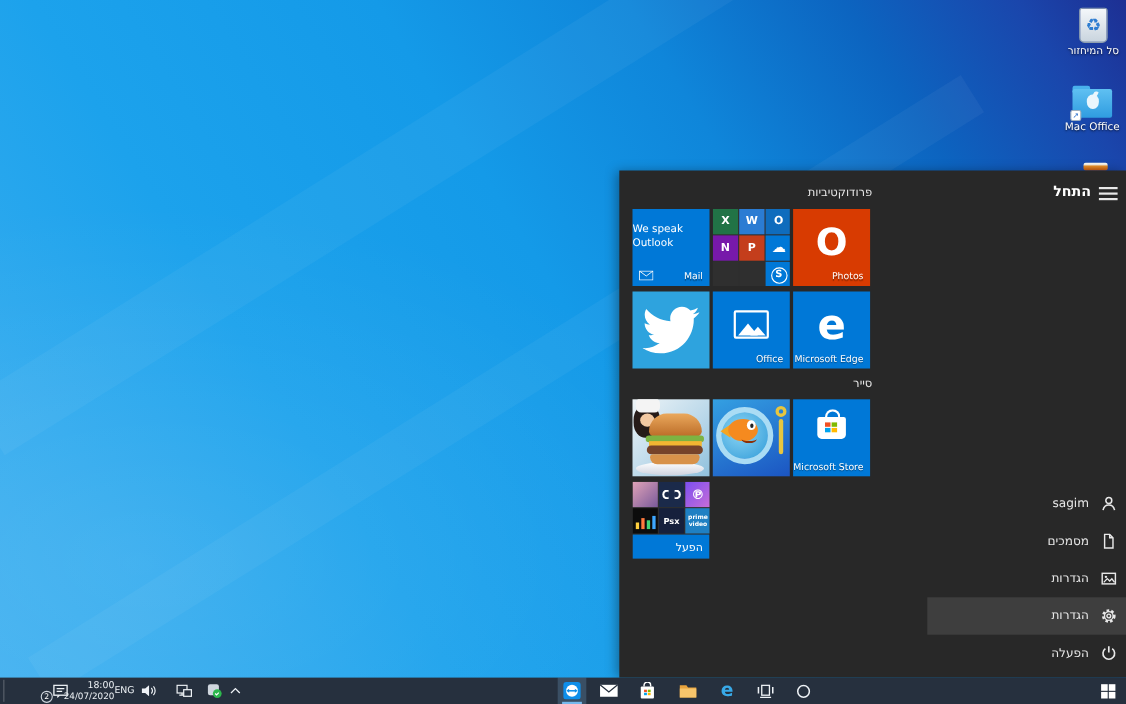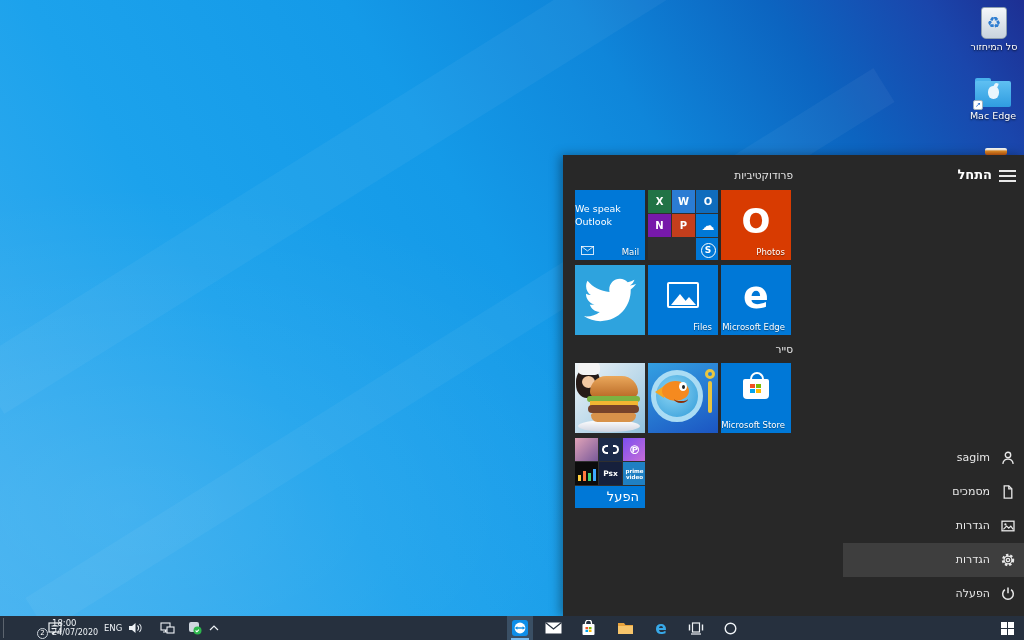--- a/index.html
+++ b/index.html
@@ -152,37 +152,37 @@
   .m-pics { background:linear-gradient(135deg,#7b4ff0,#c86dd7); font-size:12px; }
   .m-deezer { background:#0c0c0c; position:relative; }
   .m-deezer i { position:absolute; bottom:4px; width:3px; }
   .m-deezer i:nth-child(1){left:3px;height:6px;background:#ffcf3e;}
   .m-deezer i:nth-child(2){left:8px;height:10px;background:#ff7a3e;}
   .m-deezer i:nth-child(3){left:13px;height:8px;background:#41d677;}
   .m-deezer i:nth-child(4){left:18px;height:12px;background:#3ea8ff;}
   .m-psx { background:#16203c; font-size:7.5px; font-weight:bold; }
   .m-prime { background:#1f80c3; font-size:5.5px; line-height:6px; text-align:center; }
   .play-strip { position:absolute; left:0; bottom:0; width:70px; height:22px; background:#0078d7; }
-  .play-strip span { position:absolute; right:6px; bottom:4px; font-size:13px; color:#fff; }
+  .play-strip span { position:absolute; right:6px; bottom:4px; font-size:10px; color:#fff; }
 
   
   .side-row { position:absolute; right:0; width:386px; height:34px; }
   .side-row.hl { left:280px; width:181px; background:#3e3e3e; }
   .side-ico { position:absolute; right:8px; top:9px; width:16px; height:16px; }
   .side-lbl { position:absolute; right:34px; top:10px; color:#e8e8e8; font-size:11px;
     white-space:nowrap; }
 
   
   #taskbar { left:0; top:616px; width:1024px; height:24px; background:#26303e; }
   .tb-ico { position:absolute; top:0; width:26px; height:24px; display:flex;
     align-items:center; justify-content:center; }
   .tb-underline { position:absolute; bottom:0; left:4px; width:18px; height:2px; background:#76b9ed; }
   #tv-active { background:rgba(120,170,215,.25); }
   .tray-txt { color:#eef2f6; font-size:8.5px; }
-  #clock { position:absolute; left:52px; top:2px; width:52px; text-align:left;
+  #clock { position:absolute; left:52px; top:2px; width:52px; text-align:right;
     line-height:10px; }
   #lang { position:absolute; left:104px; top:7px; }
   #showdesk { position:absolute; left:3px; top:2px; width:1px; height:20px; background:rgba(255,255,255,.25); }
   .badge { position:absolute; left:-5px; bottom:1px; width:11px; height:11px; background:#26303e;
     border:1px solid #cfd6de; border-radius:50%; color:#fff; font-size:7px; line-height:9px;
     text-align:center; }
 
   #start-btn { position:absolute; left:992px; top:0; width:31px; height:24px; display:flex;
     align-items:center; justify-content:center; }
   .winlogo { display:grid; grid-template-columns:6px 6px; grid-template-rows:6px 6px; gap:1px; }
@@ -208,21 +208,21 @@
   </div>
 
   <div class="abs dicon" style="left:964px; top:78px; width:58px;">
     <div class="macfolder">
       <div class="back"></div>
         <div class="front"></div>
       <div class="apple"></div>
         <div class="leaf"></div>
       <div class="shortcut">↗</div>
     </div>
-    <div class="lbl">Mac Edge</div>
+    <div class="lbl">Mac Office</div>
   </div>
 
   <div class="abs" id="hidden-icon-sliver" style="left:985px; top:148px;"></div>
 
   <div id="startmenu" class="abs">
 
     <div id="menu-title">התחל</div>
     <div id="hamburger">
         <i></i>
         <i></i>
@@ -268,21 +268,21 @@
       <svg width="52" height="52" viewBox="0 0 24 24">
         <path fill="#fff" d="M23.954 4.569c-.885.389-1.83.654-2.825.775 1.014-.611 1.794-1.574 2.163-2.723-.951.555-2.005.959-3.127 1.184-.896-.959-2.173-1.559-3.591-1.559-2.717 0-4.92 2.203-4.92 4.917 0 .39.045.765.127 1.124C7.691 8.094 4.066 6.13 1.64 3.161c-.427.722-.666 1.561-.666 2.475 0 1.71.87 3.213 2.188 4.096-.807-.026-1.566-.248-2.228-.616v.061c0 2.385 1.693 4.374 3.946 4.827-.413.111-.849.171-1.296.171-.314 0-.615-.03-.916-.086.631 1.953 2.445 3.377 4.604 3.417-1.68 1.319-3.809 2.105-6.102 2.105-.39 0-.779-.023-1.17-.067 2.189 1.394 4.768 2.209 7.557 2.209 9.054 0 13.999-7.496 13.999-13.986 0-.209 0-.42-.015-.63.961-.689 1.8-1.56 2.46-2.548z"></path>
       </svg>
     </div>
 
     <div class="tile blue" style="left:85px; top:110px;">
       <div class="photos-frame">
         <div class="mt"></div>
           <div class="mt2"></div>
       </div>
-      <span class="tlabel">Files</span>
+      <span class="tlabel">Office</span>
     </div>
 
     <div class="tile blue" style="left:158px; top:110px;">
       <div class="edge-e">e</div>
       <span class="tlabel">Microsoft Edge</span>
     </div>
 
     <div class="sec-header" style="top:188px;">סייר</div>
 
     <div class="tile cook" style="left:12px; top:208px;">

